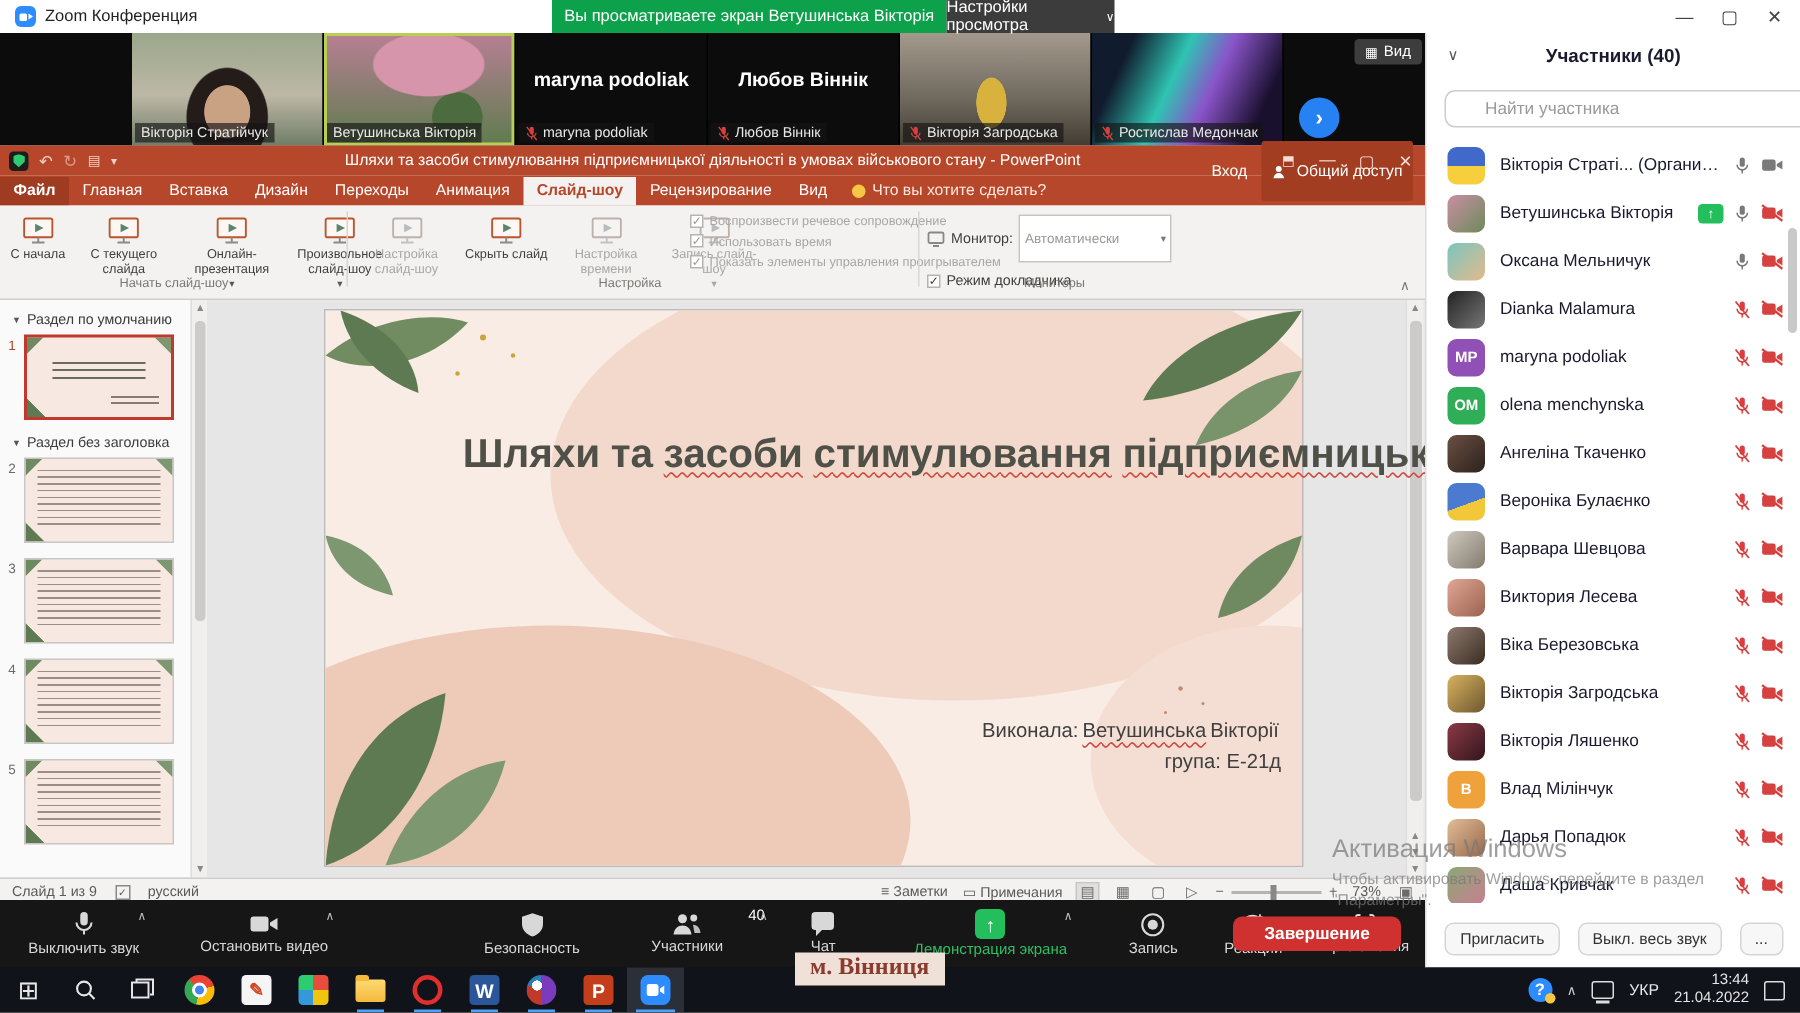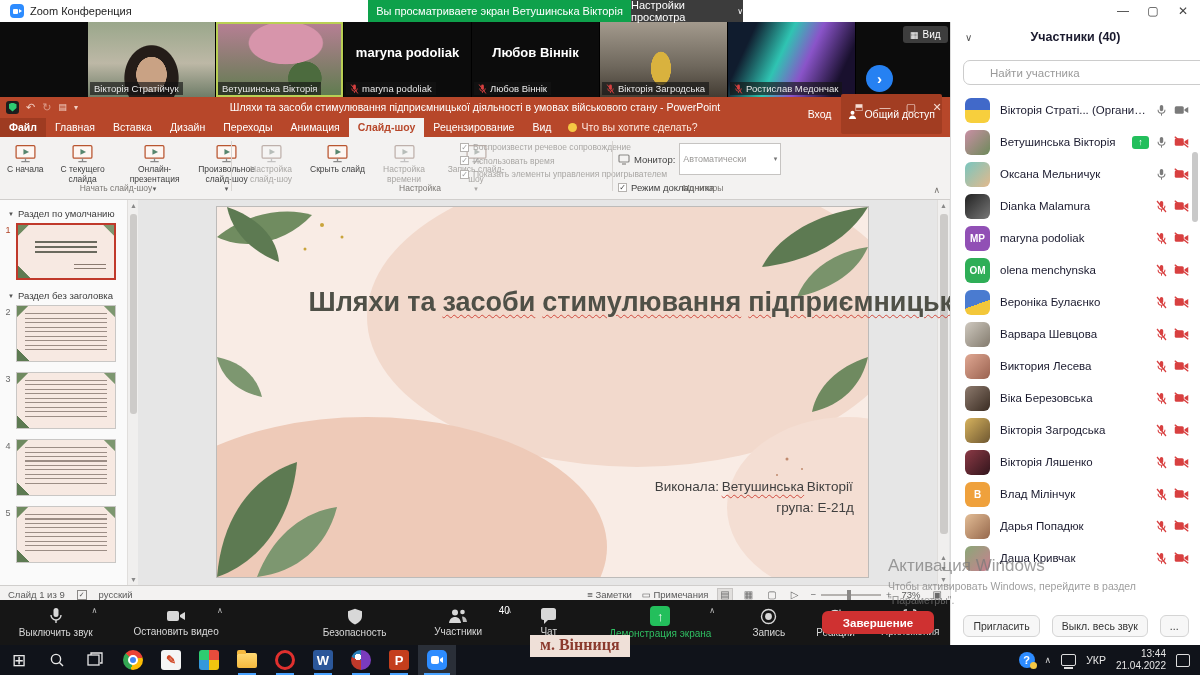--- a/index.html
+++ b/index.html
@@ -785,20 +785,42 @@
       <span class="picon cam-off">
         <svg width="15" height="12" viewBox="0 0 20 16" fill="currentColor">
                 <rect x="1" y="3" width="12" height="10" rx="2"></rect>
                 <path d="M14 7l5-3v8l-5-3z"></path>
                 <line class="slash" x1="1" y1="1" x2="19" y2="15" stroke="currentColor" stroke-width="2"></line>
               </svg>
       </span>
     </span>
   </div>
         <div class="p-row">
+    <span class="p-avatar av-p7"></span>
+    <span class="p-name">Ангеліна Ткаченко</span>
+    <span class="p-icons">
+
+      <span class="picon mic-off">
+        <svg width="11" height="13" viewBox="0 0 16 18" fill="currentColor">
+                <rect x="5.5" y="1" width="5" height="9" rx="2.5"></rect>
+                <path d="M3 8a5 5 0 0 0 10 0" fill="none" stroke="currentColor" stroke-width="1.5"></path>
+                <line x1="8" y1="13" x2="8" y2="16.5" stroke="currentColor" stroke-width="1.5"></line>
+                <line class="slash" x1="1.5" y1="1" x2="14.5" y2="17" stroke="currentColor" stroke-width="1.8"></line>
+              </svg>
+      </span>
+      <span class="picon cam-off">
+        <svg width="15" height="12" viewBox="0 0 20 16" fill="currentColor">
+                <rect x="1" y="3" width="12" height="10" rx="2"></rect>
+                <path d="M14 7l5-3v8l-5-3z"></path>
+                <line class="slash" x1="1" y1="1" x2="19" y2="15" stroke="currentColor" stroke-width="2"></line>
+              </svg>
+      </span>
+    </span>
+  </div>
+        <div class="p-row">
     <span class="p-avatar av-map"></span>
     <span class="p-name">Вероніка Булаєнко</span>
     <span class="p-icons">
 
       <span class="picon mic-off">
         <svg width="11" height="13" viewBox="0 0 16 18" fill="currentColor">
                 <rect x="5.5" y="1" width="5" height="9" rx="2.5"></rect>
                 <path d="M3 8a5 5 0 0 0 10 0" fill="none" stroke="currentColor" stroke-width="1.5"></path>
                 <line x1="8" y1="13" x2="8" y2="16.5" stroke="currentColor" stroke-width="1.5"></line>
                 <line class="slash" x1="1.5" y1="1" x2="14.5" y2="17" stroke="currentColor" stroke-width="1.8"></line>

